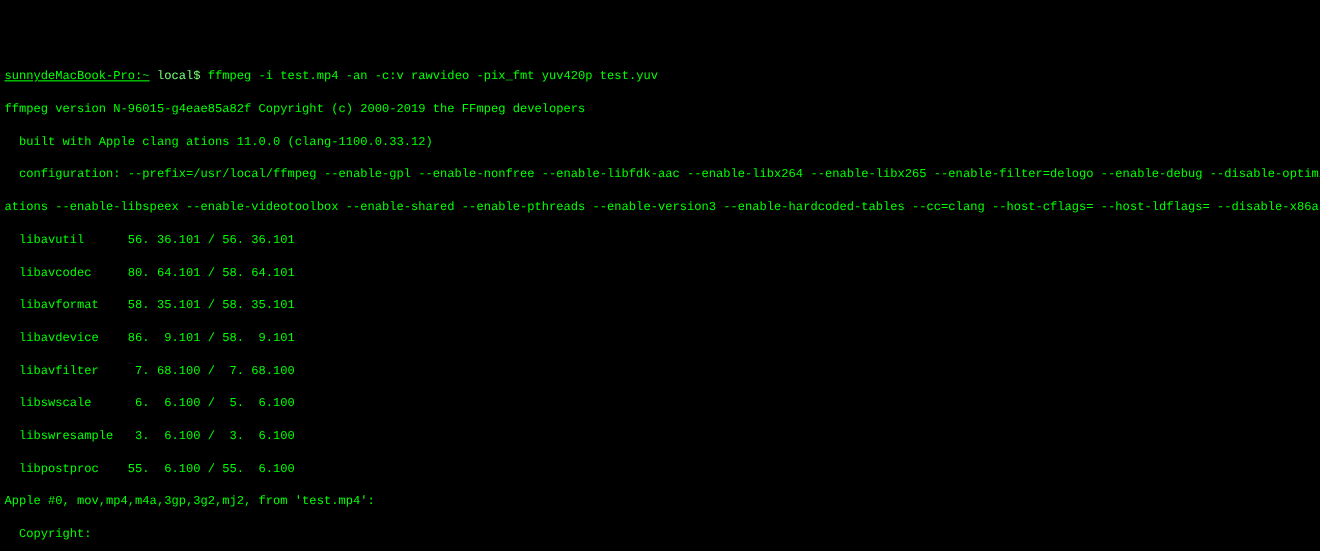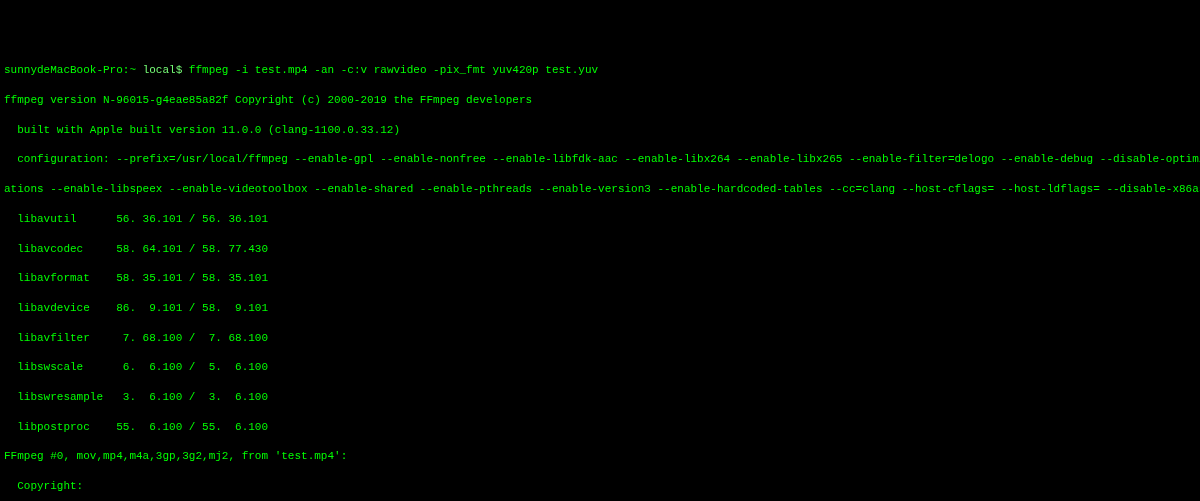--- a/index.html
+++ b/index.html
@@ -8,44 +8,44 @@
       color: #0f0;
       font-family: 'Courier New', Courier, monospace;
       font-size: 11px;
       line-height: 1.35;
       padding: 4px;
       width: 1200px;
       height: 501px;
       overflow: hidden;
       white-space: pre;
     }
-    .prompt { color: #0f0; }
+    .prompt { color: #0f0; text-decoration: underline; }
     .user { color: #7f7; }
     .cmd { color: #0f0; }
     .line { display: block; }
   </style>
 </head>
 <body>
 
 
 
 <span class="line"><span class="prompt">sunnydeMacBook-Pro:~</span> <span class="user">local$</span> <span class="cmd">ffmpeg -i test.mp4 -an -c:v rawvideo -pix_fmt yuv420p test.yuv</span></span>
 <span class="line">ffmpeg version N-96015-g4eae85a82f Copyright (c) 2000-2019 the FFmpeg developers</span>
-<span class="line">  built with Apple built version 11.0.0 (clang-1100.0.33.12)</span>
+<span class="line">  built with Apple clang ations 11.0.0 (clang-1100.0.33.12)</span>
 <span class="line">  configuration: --prefix=/usr/local/ffmpeg --enable-gpl --enable-nonfree --enable-libfdk-aac --enable-libx264 --enable-libx265 --enable-filter=delogo --enable-debug --disable-optimiz</span>
 <span class="line">ations --enable-libspeex --enable-videotoolbox --enable-shared --enable-pthreads --enable-version3 --enable-hardcoded-tables --cc=clang --host-cflags= --host-ldflags= --disable-x86asm</span>
 <span class="line">  libavutil      56. 36.101 / 56. 36.101</span>
-<span class="line">  libavcodec     58. 64.101 / 58. 77.430</span>
+<span class="line">  libavcodec     80. 64.101 / 58. 64.101</span>
 <span class="line">  libavformat    58. 35.101 / 58. 35.101</span>
 <span class="line">  libavdevice    86.  9.101 / 58.  9.101</span>
 <span class="line">  libavfilter     7. 68.100 /  7. 68.100</span>
 <span class="line">  libswscale      6.  6.100 /  5.  6.100</span>
 <span class="line">  libswresample   3.  6.100 /  3.  6.100</span>
 <span class="line">  libpostproc    55.  6.100 / 55.  6.100</span>
-<span class="line">FFmpeg #0, mov,mp4,m4a,3gp,3g2,mj2, from 'test.mp4':</span>
+<span class="line">Apple #0, mov,mp4,m4a,3gp,3g2,mj2, from 'test.mp4':</span>
 <span class="line">  Copyright:</span>
 
 
 
 
 
 
 
 
 

